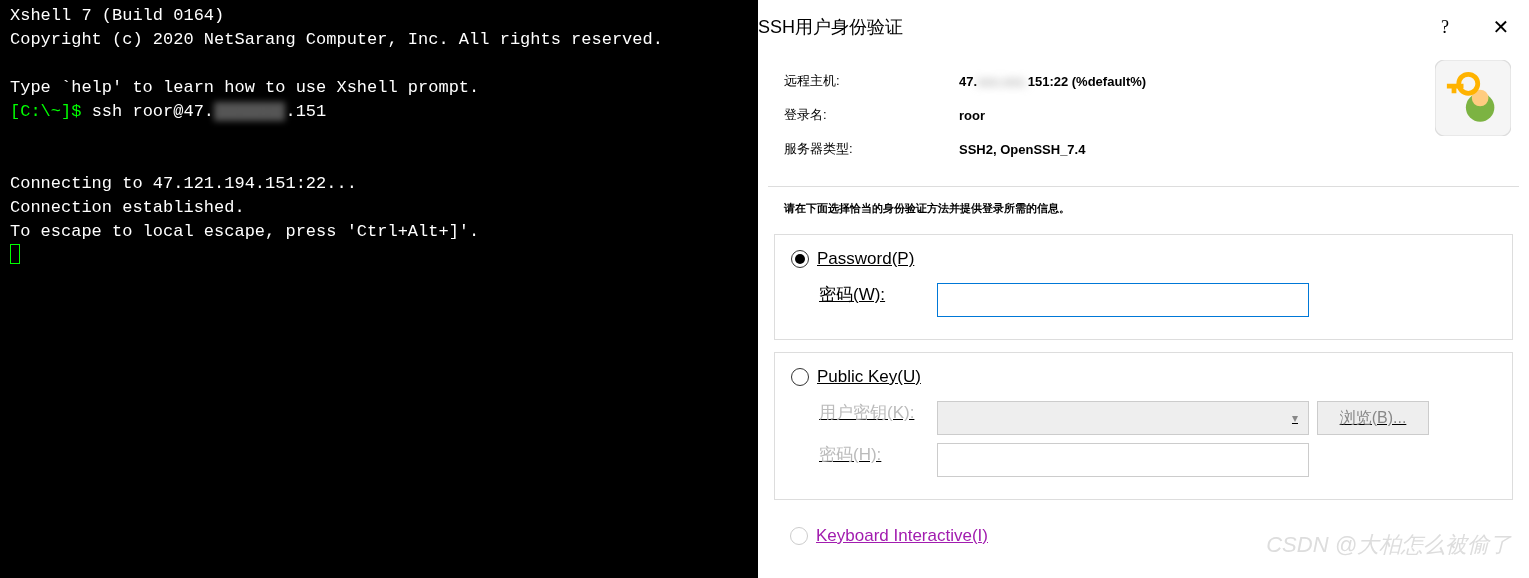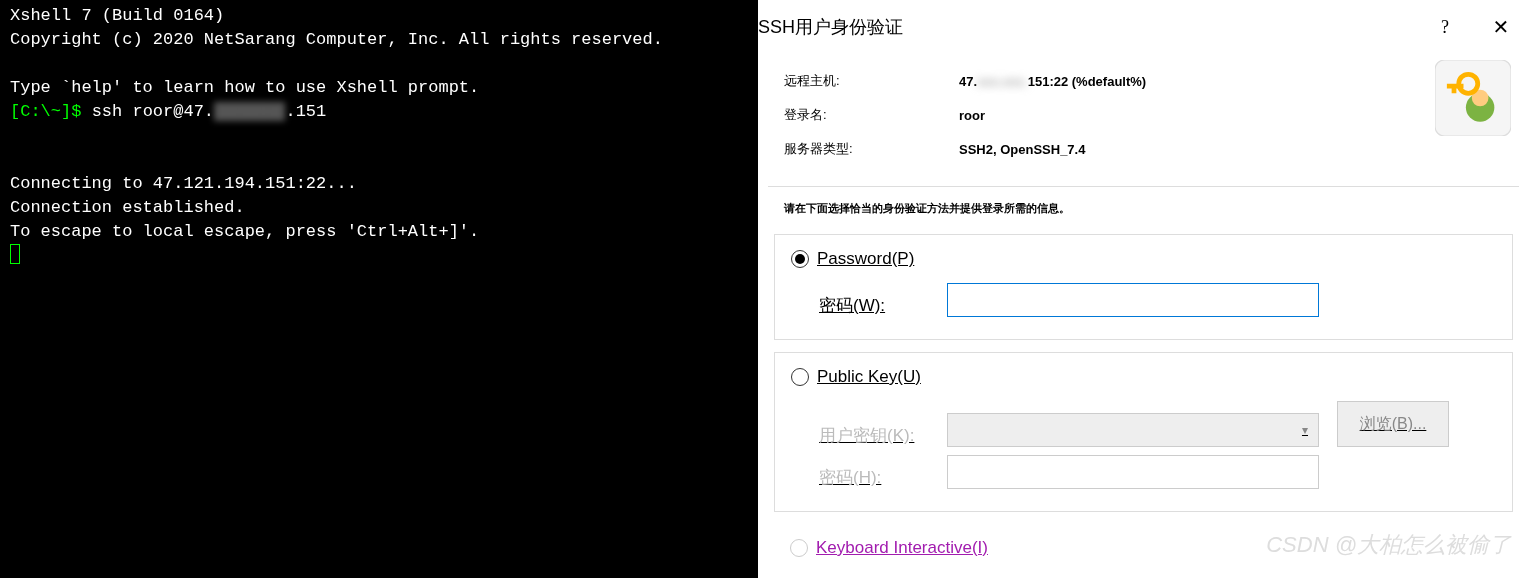--- a/index.html
+++ b/index.html
@@ -32,28 +32,28 @@
 .instruction { font-size: 11px; font-weight: bold; padding: 0 12px 18px 26px; }
 
 .method-group { border: 1px solid #ddd; margin: 0 16px 12px 16px; padding: 14px 16px; position: relative; text-decoration: underline; }
 .method-group.disabled { color: #a21caf; }
 .radio-row { display: flex; align-items: center; gap: 8px; font-size: 17px; margin-bottom: 14px; cursor: pointer; }
 .radio-row.nobottom { margin-bottom: 0; }
 .radio { width: 18px; height: 18px; border: 1px solid #333; border-radius: 50%; display: inline-flex; align-items: center; justify-content: center; }
 .radio.checked::after { content: ""; width: 10px; height: 10px; background: #000; border-radius: 50%; }
 .radio.disabled { border-color: #ccc; }
 
-.field-row { display: flex; align-items: flex-end; gap: 10px; margin-left: 28px; margin-bottom: 8px; }
+.field-row { display: flex; align-items: flex-start; margin-left: 28px; margin-bottom: 8px; }
 .field-label { width: 118px; font-size: 17px; }
 .field-label.disabled { color: #bbb; }
 .text-input { height: 34px; border: 1px solid #0078d7; outline: none; padding: 0 6px; font-size: 17px; }
 .text-input.pw { width: 372px; }
 .combo { width: 372px; height: 34px; background: #eee; border: 1px solid #ccc; display: flex; align-items: center; justify-content: flex-end; padding-right: 10px; color: #888; }
 .combo .chev { font-size: 12px; }
-.browse-btn { width: 112px; height: 46px; background: #eee; border: 1px solid #ccc; color: #888; font-size: 16px; cursor: default; margin-left: 8px; }
+.browse-btn { width: 112px; height: 34px; background: #eee; border: 1px solid #ccc; color: #888; font-size: 16px; cursor: default; margin-left: 8px; }
 .pk-input { width: 372px; height: 34px; border: 1px solid #ccc; background: #fff; }
 
 .method-group.kb { border: none; margin-bottom: 0; }
 
 .watermark { position: absolute; right: 18px; bottom: 18px; font-size: 22px; color: #ddd; font-style: italic; pointer-events: none; }
 </style>
 </head>
 <body>
 
 <div class="terminal"><span>Xshell 7 (Build 0164)</span>

